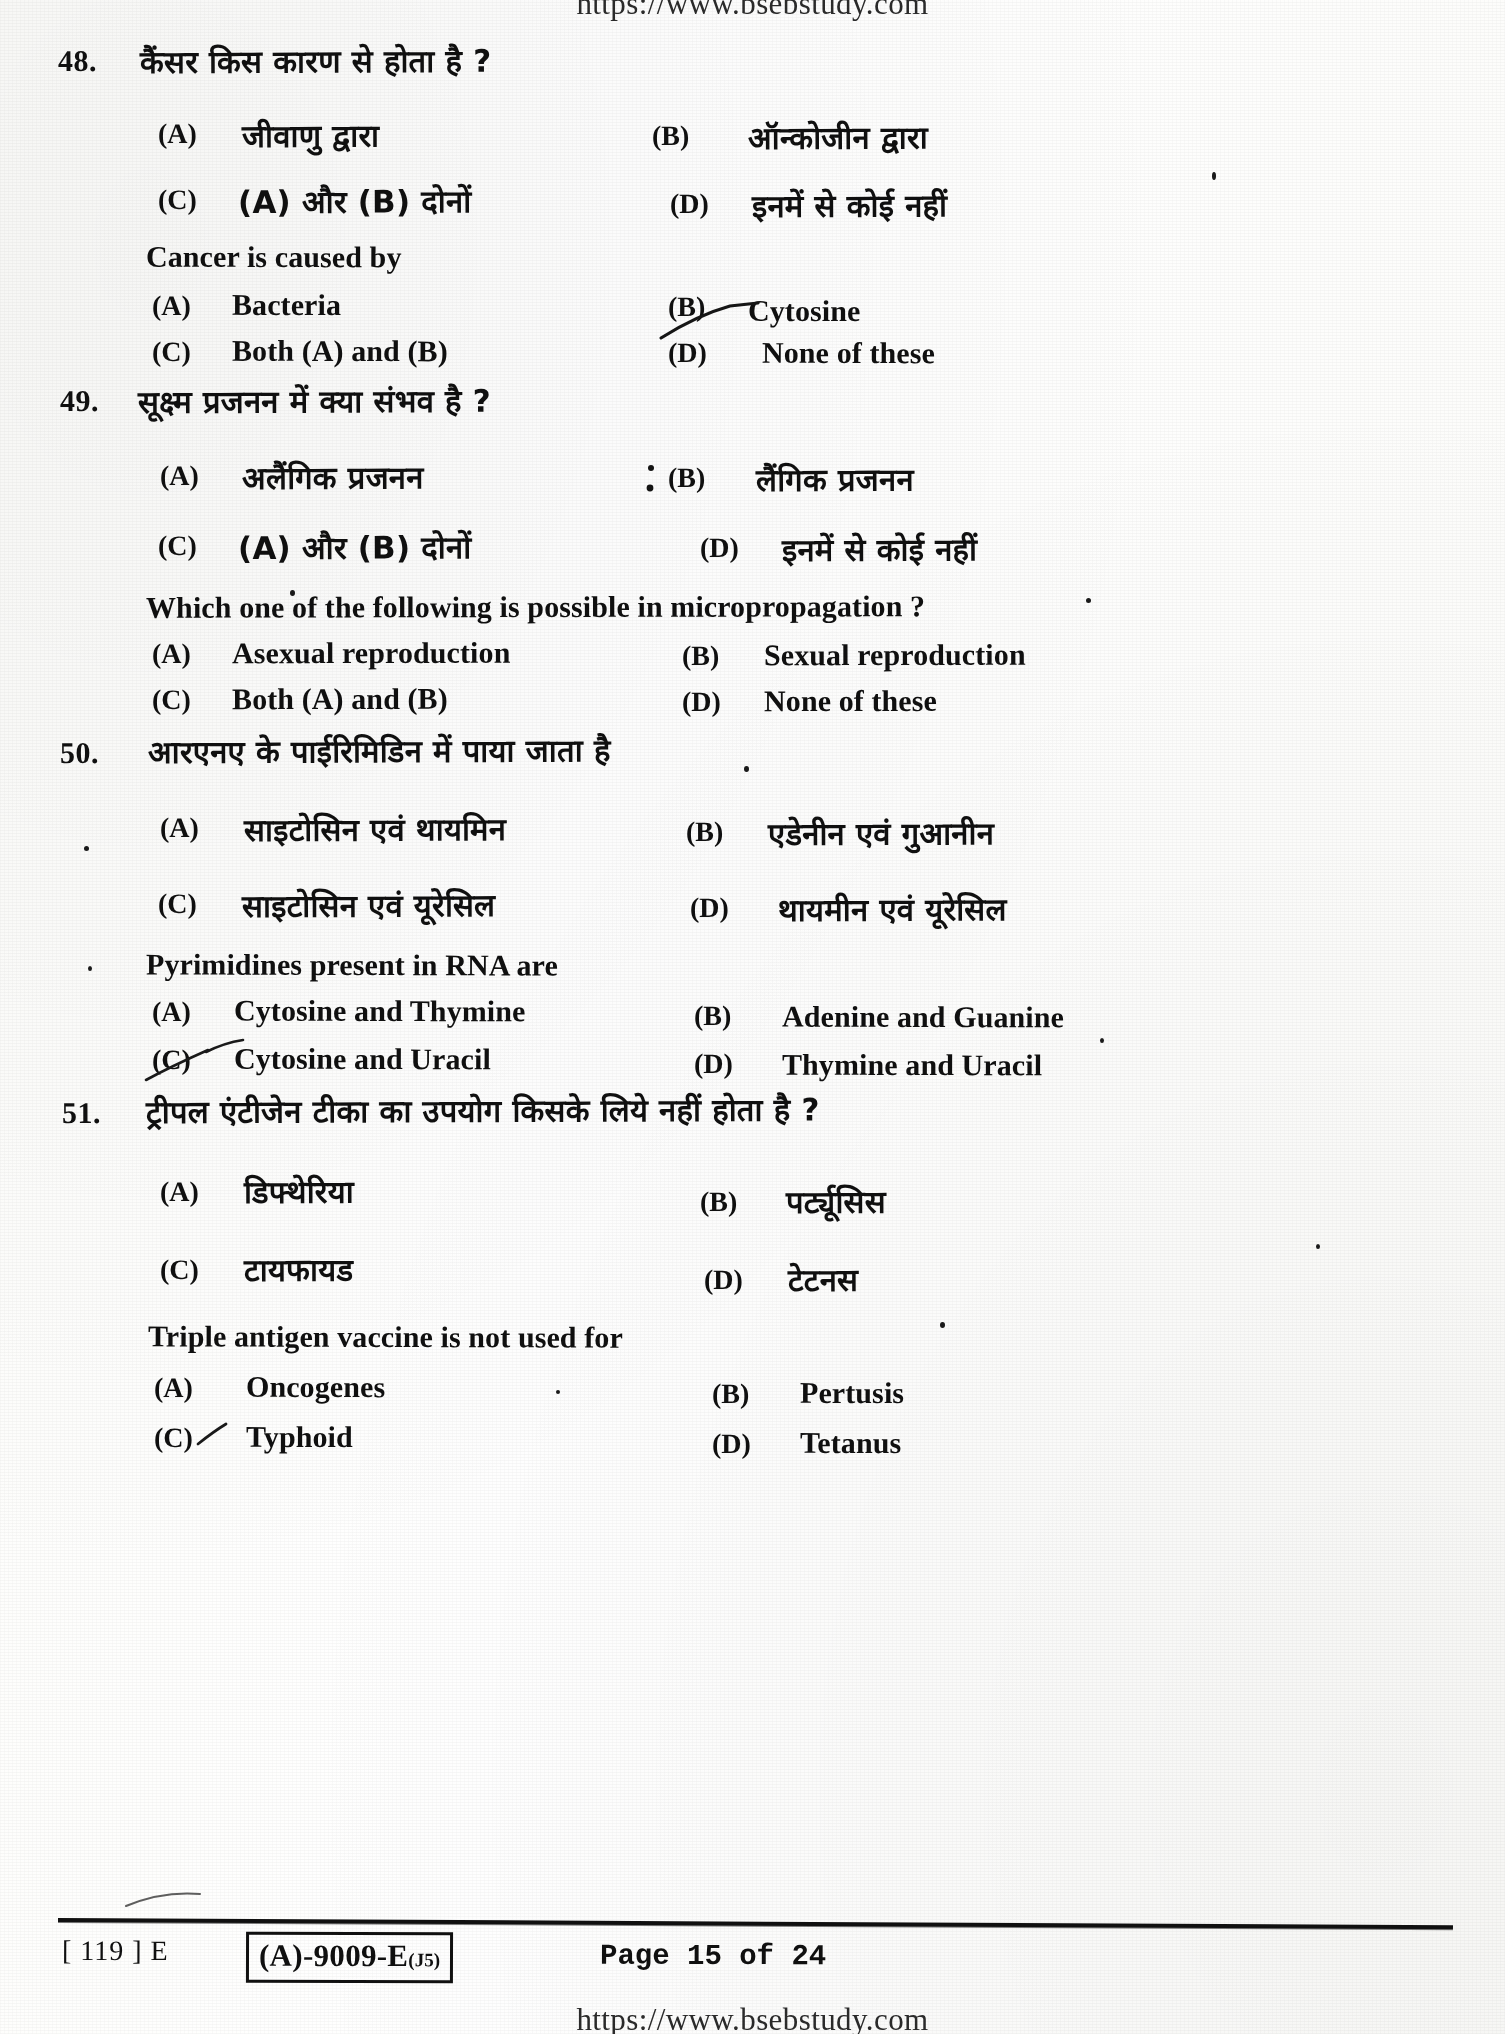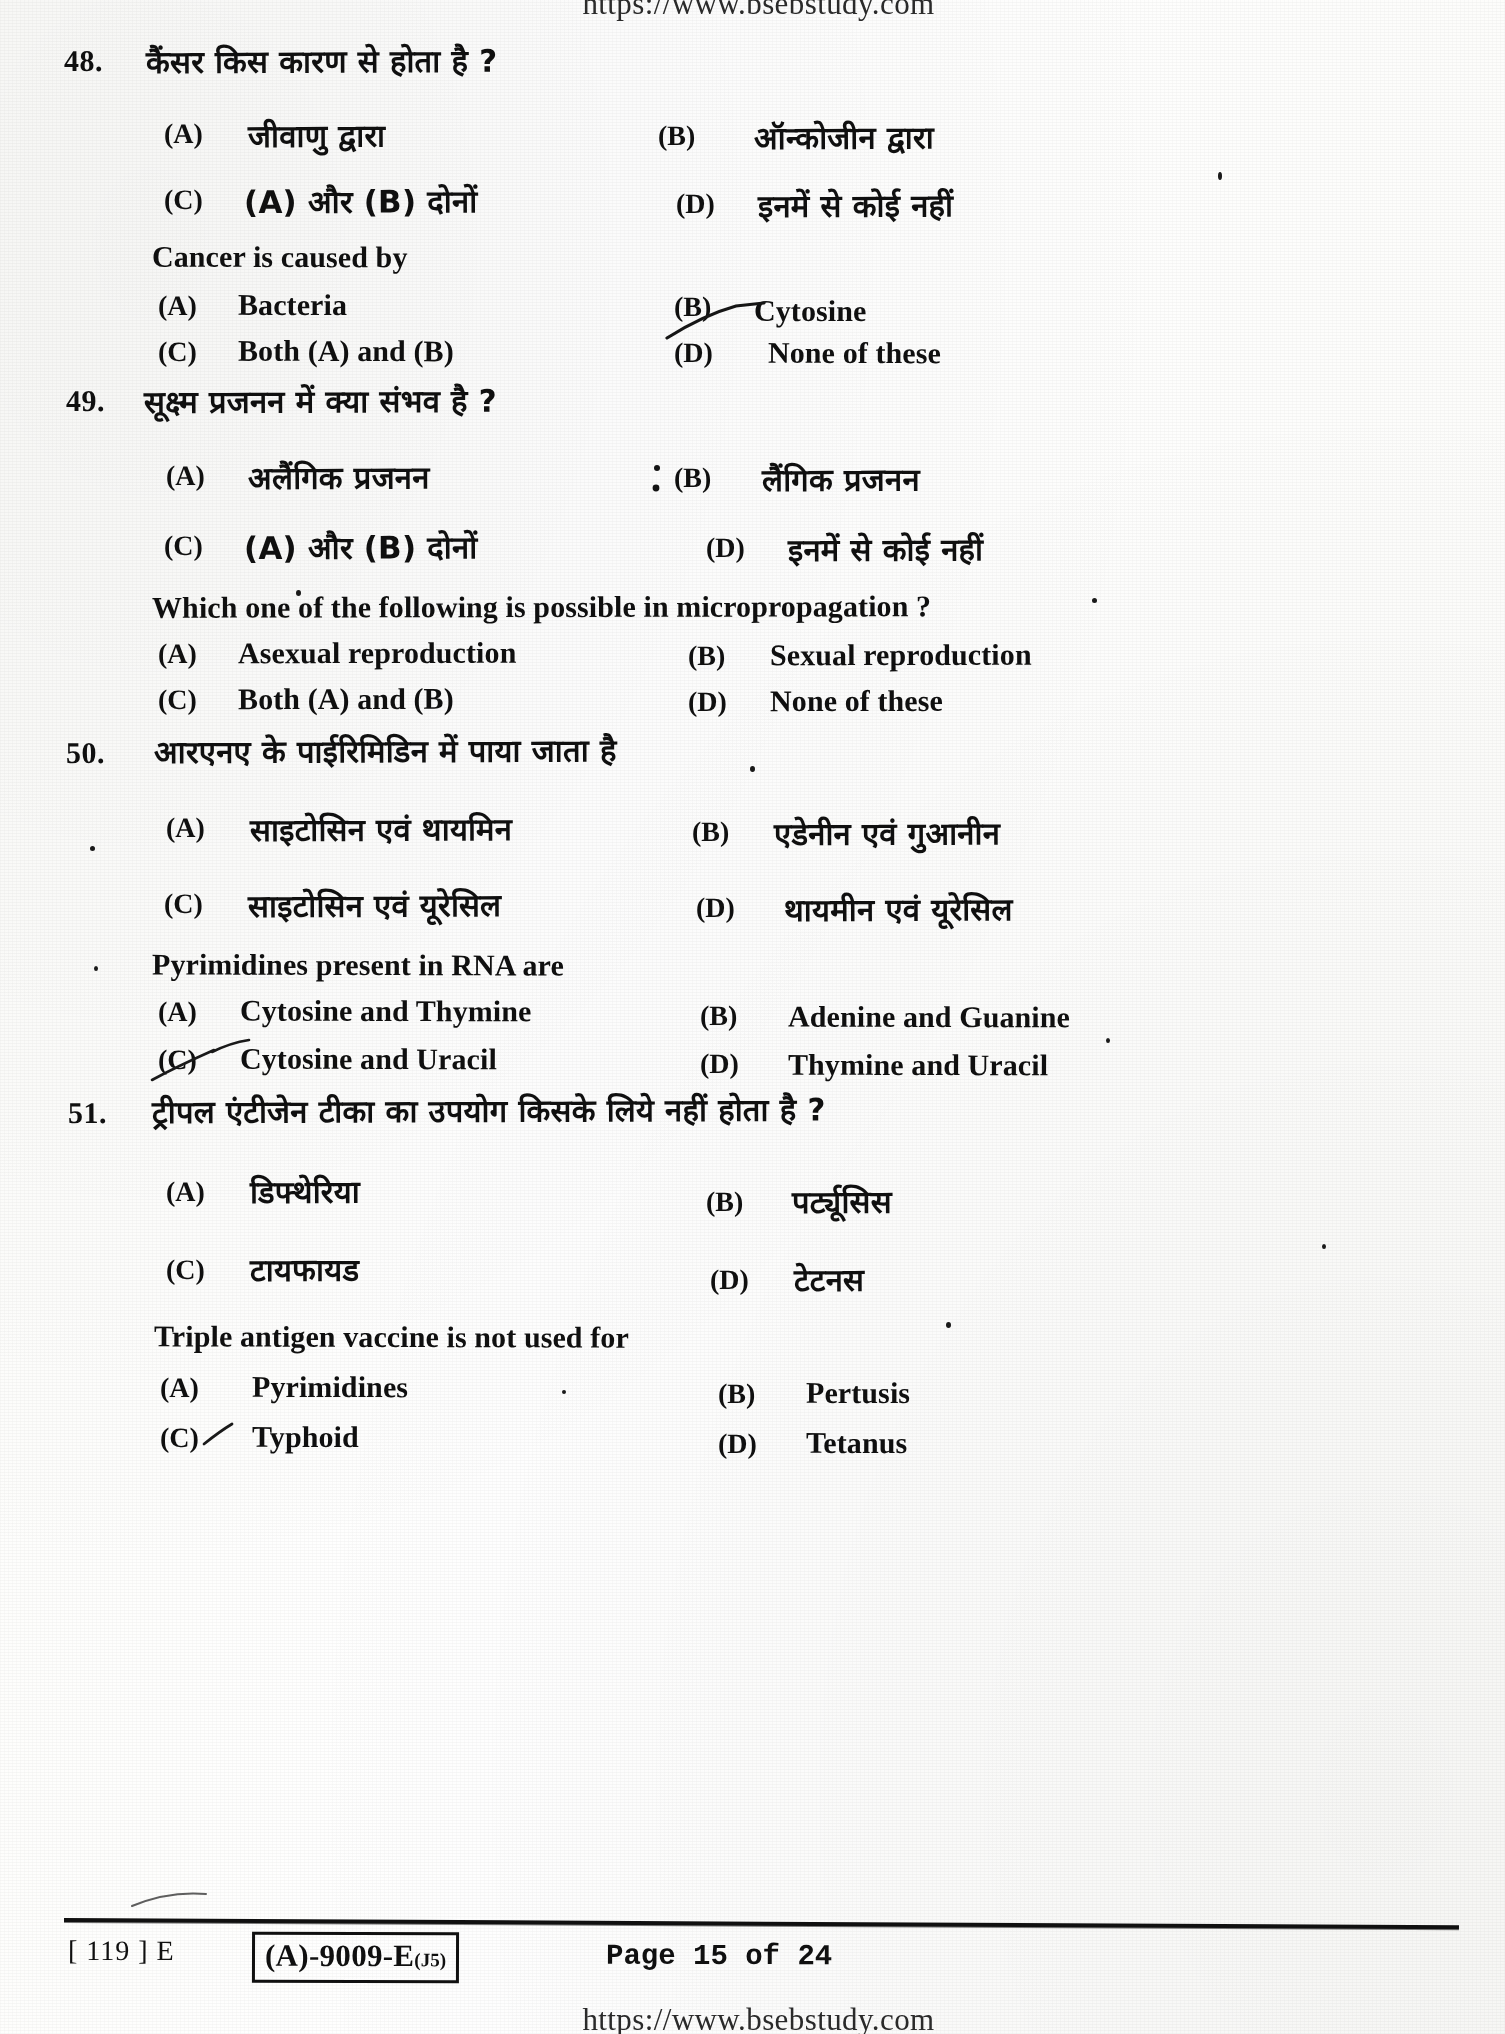--- a/index.html
+++ b/index.html
@@ -19,21 +19,21 @@
       radial-gradient(ellipse at 92% 88%, rgba(0,0,0,0.028), rgba(0,0,0,0) 58%),
       linear-gradient(95deg,#fdfdfb 0%,#ffffff 38%,#fcfcfa 100%);
   }
   .scan-noise{
     position:absolute;inset:0;pointer-events:none;
     opacity:.055;
     background-image:
       repeating-linear-gradient(0deg, rgba(0,0,0,.5) 0 1px, rgba(0,0,0,0) 1px 3px),
       repeating-linear-gradient(90deg, rgba(0,0,0,.35) 0 1px, rgba(0,0,0,0) 1px 4px);
   }
-  .content{position:absolute;inset:0;margin-left:6px;}
+  .content{position:absolute;inset:0;}
 
   
   .watermark{
     position:absolute;left:0;width:1505px;
     text-align:center;
     font-family:"Liberation Serif", serif;
     font-size:31px;letter-spacing:.4px;
     color:#2b2b2b;
     white-space:nowrap;
   }
@@ -187,21 +187,21 @@
   <div class="abs hi sk1" style="left:786px;top:1180px;">पर्ट्यूसिस</div>
 
   <div class="abs lbl sk1" style="left:160px;top:1254px;">(C)</div>
   <div class="abs hi sk1" style="left:244px;top:1248px;">टायफायड</div>
   <div class="abs lbl sk1" style="left:704px;top:1264px;">(D)</div>
   <div class="abs hi sk1" style="left:788px;top:1258px;">टेटनस</div>
 
   <div class="abs en sk2" style="left:148px;top:1320px;">Triple antigen vaccine is not used for</div>
 
   <div class="abs lbl sk2" style="left:154px;top:1372px;">(A)</div>
-  <div class="abs en sk2" style="left:246px;top:1370px;">Pyrimidines</div>
+  <div class="abs en sk2" style="left:246px;top:1370px;">Oncogenes</div>
   <div class="abs lbl sk2" style="left:712px;top:1378px;">(B)</div>
   <div class="abs en sk2" style="left:800px;top:1376px;">Pertusis</div>
 
   <div class="abs lbl sk2" style="left:154px;top:1422px;">(C)</div>
   <div class="abs en sk2" style="left:246px;top:1420px;">Typhoid</div>
   <div class="abs lbl sk2" style="left:712px;top:1428px;">(D)</div>
   <div class="abs en sk2" style="left:800px;top:1426px;">Tetanus</div>
 
   <div class="footer-rule"></div>
 

